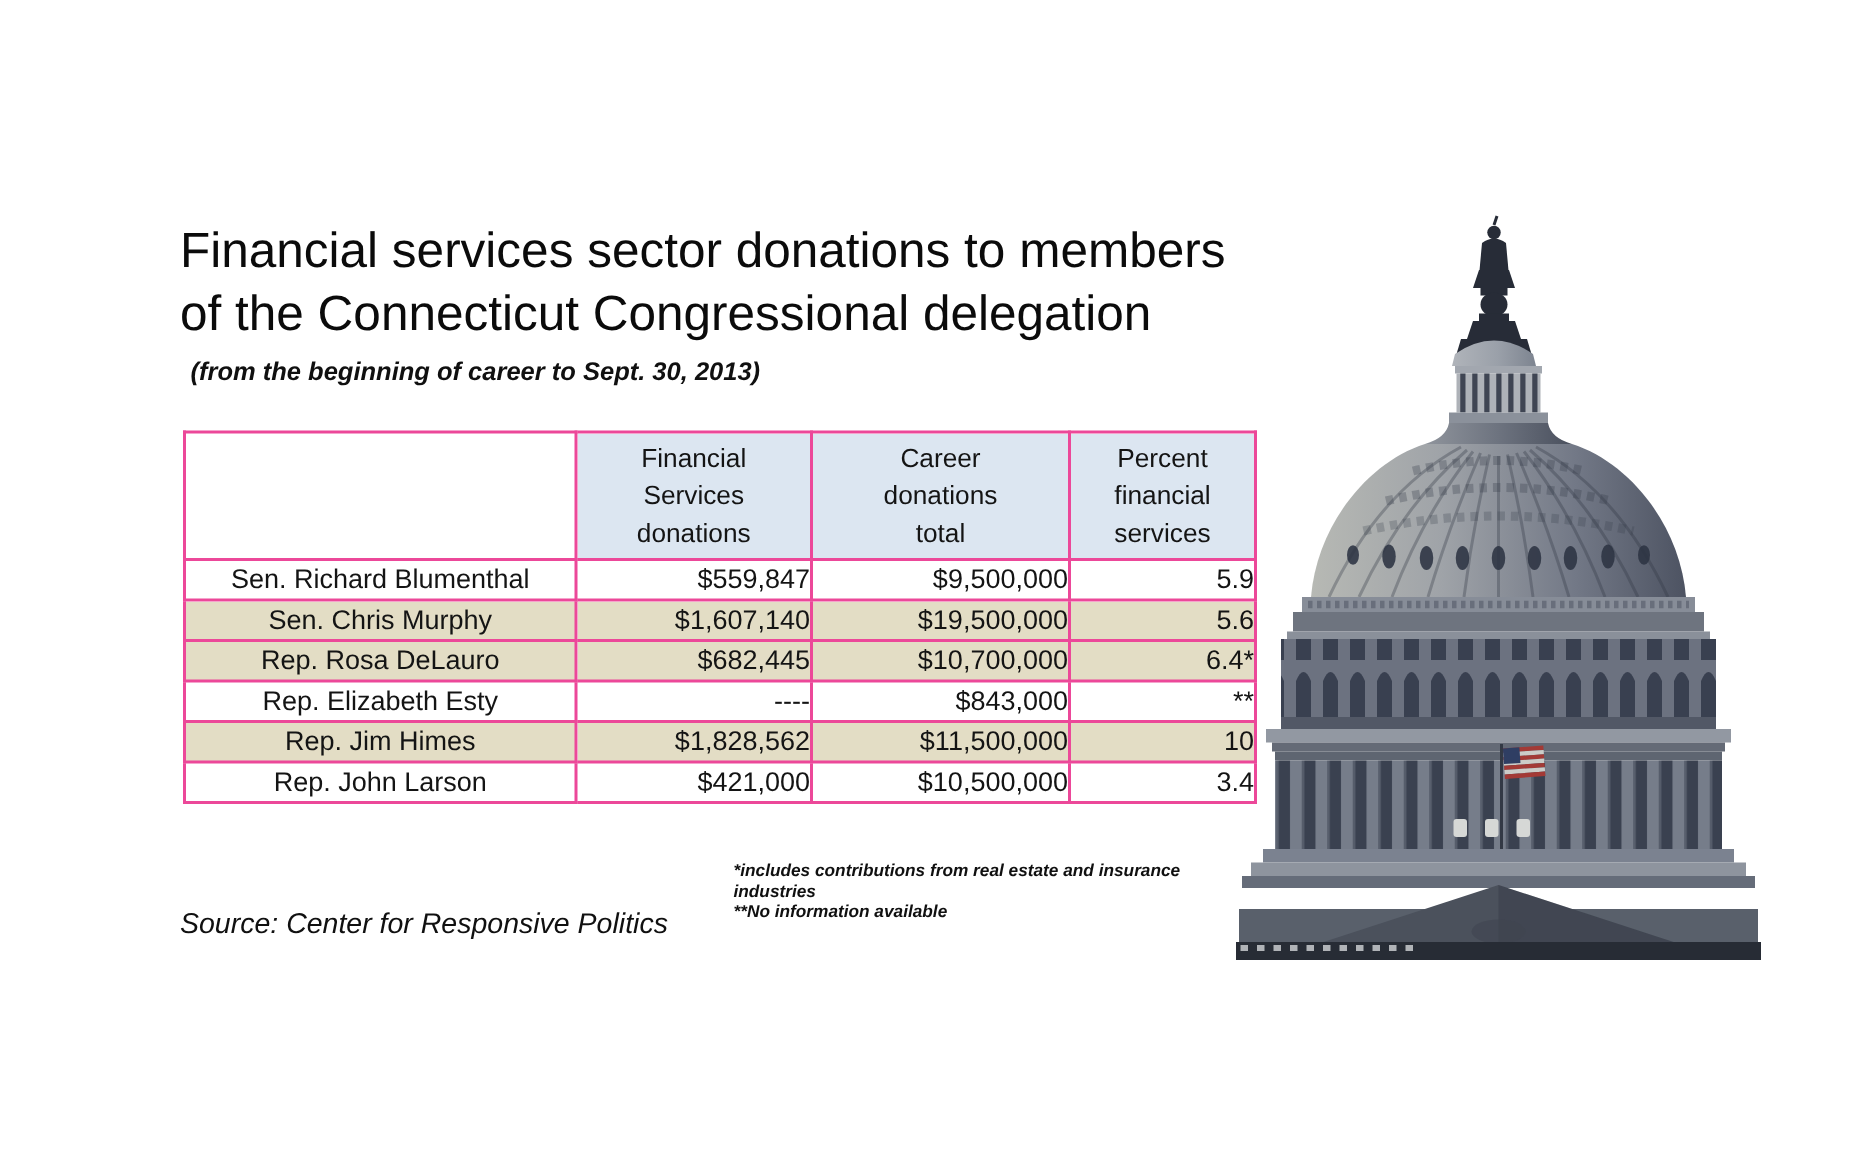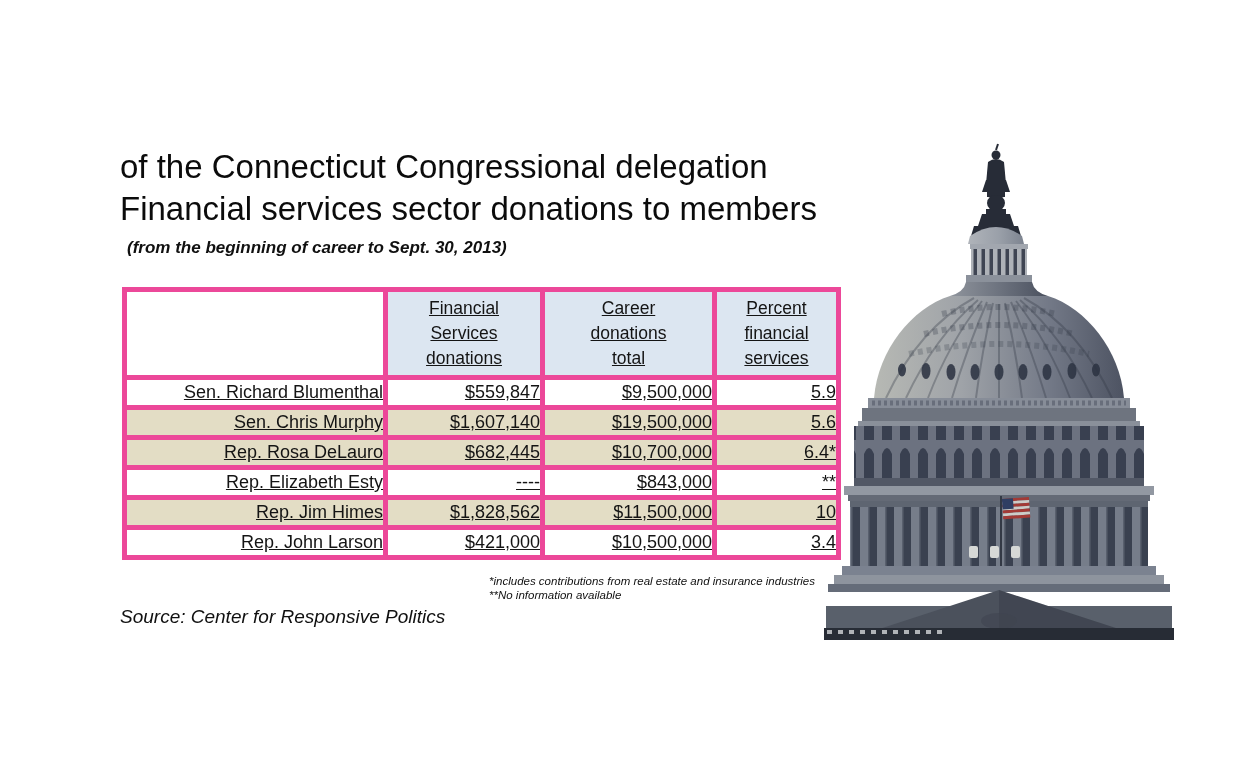--- a/index.html
+++ b/index.html
@@ -13,52 +13,52 @@
   }
   .subtitle{
     position:absolute;left:127px;top:238px;
     font-size:17px;font-style:italic;font-weight:bold;color:#101010;
   }
   table.donations{
     position:absolute;left:122px;top:287px;
     border-collapse:collapse;background:#ffffff;table-layout:fixed;
   }
   table.donations th, table.donations td{
-    border:5px solid #ec4899;overflow:hidden;text-decoration:underline;
+    border:2px solid #ec4899;overflow:hidden;
   }
   table.donations th{
     height:81px;vertical-align:middle;text-align:center;
     font-size:17.5px;font-weight:normal;line-height:25px;white-space:pre-line;
     background:#dce6f1;color:#141414;
   }
   table.donations th.member-col{background:#ffffff;}
   table.donations td{
     height:25px;font-size:18px;color:#141414;padding:0;
   }
-  td.name{text-align:right;padding-left:8px;}
+  td.name{text-align:center;padding-left:8px;}
   td.num{text-align:right;}
   tr.alt td{background:#e3ddc5;}
   .footnotes{
     position:absolute;left:489px;top:575px;width:350px;
-    font-size:11.5px;line-height:13.5px;font-style:italic;font-weight:normal;color:#101010;
+    font-size:11.5px;line-height:13.5px;font-style:italic;font-weight:bold;color:#101010;
   }
   .source{
     position:absolute;left:120px;top:606px;
     font-size:19px;font-style:italic;color:#101010;
   }
   .capitol{position:absolute;left:824px;top:140px;width:356px;height:500px;}
 </style>
 </head>
 <body>
 
 <div class="stage">
 
   <div class="title">
+    <div>Financial services sector donations to members</div>
     <div>of the Connecticut Congressional delegation</div>
-    <div>Financial services sector donations to members</div>
   </div>
 
   <div class="subtitle">(from the beginning of career to Sept. 30, 2013)</div>
 
   <table class="donations">
     <colgroup>
       <col style="width:261px">
         <col style="width:157px">
         <col style="width:172px">
         <col style="width:124px">

